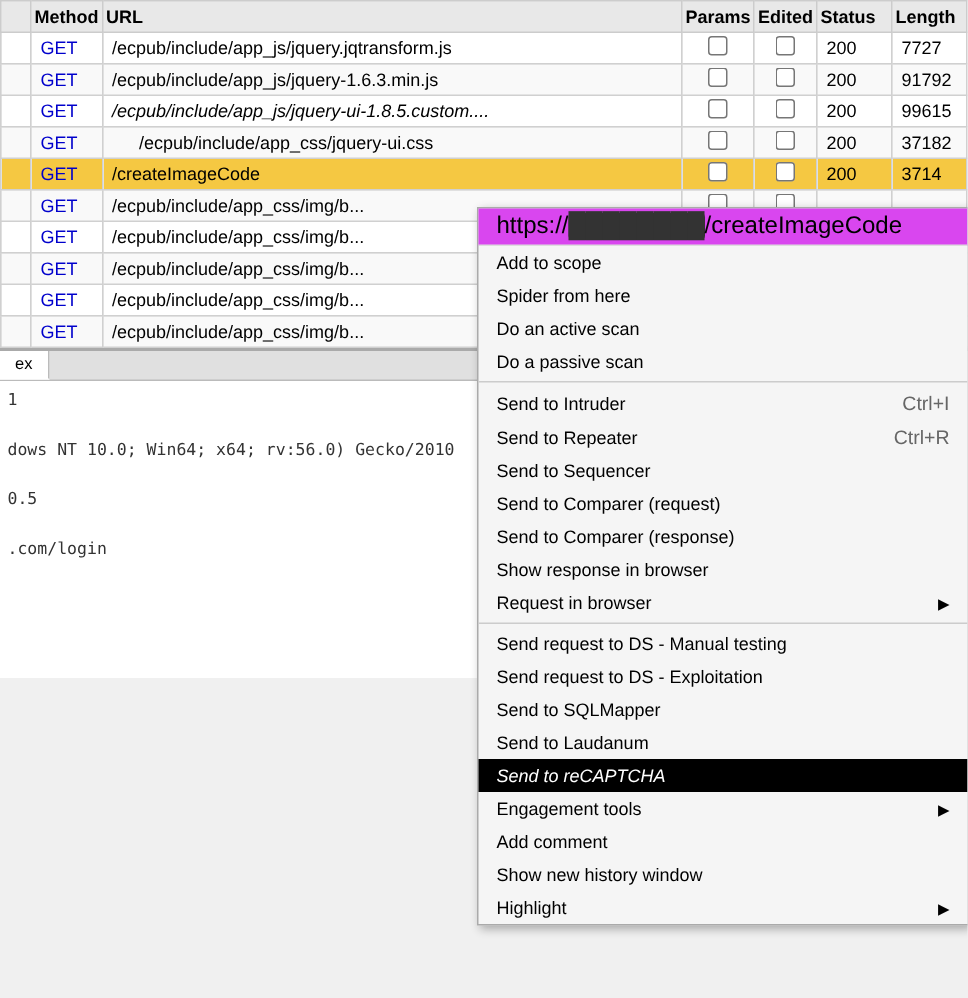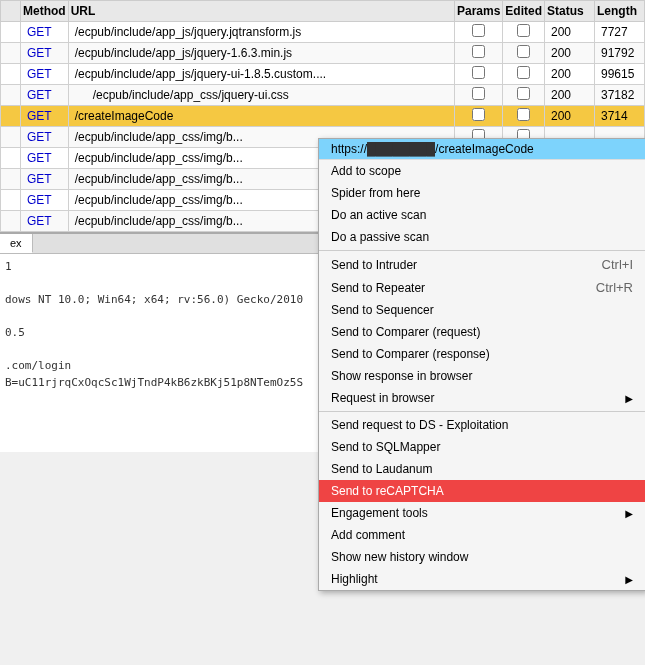--- a/index.html
+++ b/index.html
@@ -110,49 +110,50 @@
       box-shadow: 2px 2px 6px rgba(0,0,0,0.3);
       z-index: 100;
     }
 
     .context-menu-item {
       padding: 4px 12px;
       cursor: pointer;
       font-size: 12px;
       display: flex;
       justify-content: space-between;
-      align-items: center;
+      align-items: flex-end;
     }
 
     .context-menu-item.selected {
-      background: #ef4444;
+      background: #000000;
       color: #fff;
+      font-style: italic;
     }
 
     .context-menu-item.has-arrow::after {
       content: '▶';
       font-size: 10px;
     }
 
     .context-menu-separator {
       height: 1px;
       background: #ccc;
       margin: 2px 0;
     }
 
     .shortcut {
       font-size: 13px;
       color: #666;
       margin-left: 20px;
     }
 
     .url-header {
-      background: #7dd3fc;
+      background: #d946ef;
       padding: 3px 12px;
-      font-size: 12px;
+      font-size: 16px;
       border-bottom: 1px solid #ddd;
       display: flex;
       align-items: center;
       gap: 5px;
     }
 
     .redacted {
       display: inline-block;
       background: #333;
       color: #333;
@@ -190,21 +191,21 @@
     <td class="method-cell">GET</td>
     <td style="max-width:300px;overflow:hidden;text-overflow:ellipsis;">/ecpub/include/app_js/jquery-1.6.3.min.js</td>
     <td class="checkbox-cell"><input type="checkbox" style=""></td>
     <td class="checkbox-cell"><input type="checkbox" style=""></td>
     <td class="status-cell">200</td>
     <td class="length-cell">91792</td>
   </tr>
         <tr class="normal-row">
     <td class="checkbox-cell"></td>
     <td class="method-cell">GET</td>
-    <td style="max-width:300px;overflow:hidden;text-overflow:ellipsis;">/ecpub/include/app_js/jquery-ui-1.8.5.custom....</td>
+    <td style="max-width:300px;overflow:hidden;text-overflow:ellipsis;font-style:italic;">/ecpub/include/app_js/jquery-ui-1.8.5.custom....</td>
     <td class="checkbox-cell"><input type="checkbox" style=""></td>
     <td class="checkbox-cell"><input type="checkbox" style=""></td>
     <td class="status-cell">200</td>
     <td class="length-cell">99615</td>
   </tr>
         <tr class="normal-row">
     <td class="checkbox-cell"></td>
     <td class="method-cell">GET</td>
     <td style="max-width:300px;overflow:hidden;text-overflow:ellipsis;padding-left:24px;">/ecpub/include/app_css/jquery-ui.css</td>
     <td class="checkbox-cell"><input type="checkbox" style=""></td>
@@ -276,21 +277,20 @@
       <div class="tab active">ex</div>
     </div>
     <div class="panel-content">
       <div>1</div>
       <div>&nbsp;</div>
       <div>dows NT 10.0; Win64; x64; rv:56.0) Gecko/2010</div>
       <div>&nbsp;</div>
       <div>0.5</div>
       <div>&nbsp;</div>
       <div>.com/login</div>
-      <div>B=uC11rjrqCxOqcSc1WjTndP4kB6zkBKj51p8NTemOz5S</div>
     </div>
   </div>
 </div>
 
 <div class="context-menu" id="context-menu">
   <div class="url-header">
     <span>https://<span class="redacted">████████</span>/createImageCode</span>
   </div>
 <div class="context-menu-item">
       <span>Add to scope</span>
@@ -323,20 +323,23 @@
       <span>Send to Comparer (response)</span>
     </div>
     <div class="context-menu-item">
       <span>Show response in browser</span>
     </div>
     <div class="context-menu-item has-arrow">
       <span>Request in browser</span>
     </div>
     <div class="context-menu-separator"></div>
     <div class="context-menu-item">
+      <span>Send request to DS - Manual testing</span>
+    </div>
+    <div class="context-menu-item">
       <span>Send request to DS - Exploitation</span>
     </div>
     <div class="context-menu-item">
       <span>Send to SQLMapper</span>
     </div>
     <div class="context-menu-item">
       <span>Send to Laudanum</span>
     </div>
     <div class="context-menu-item selected">
       <span>Send to reCAPTCHA</span>

